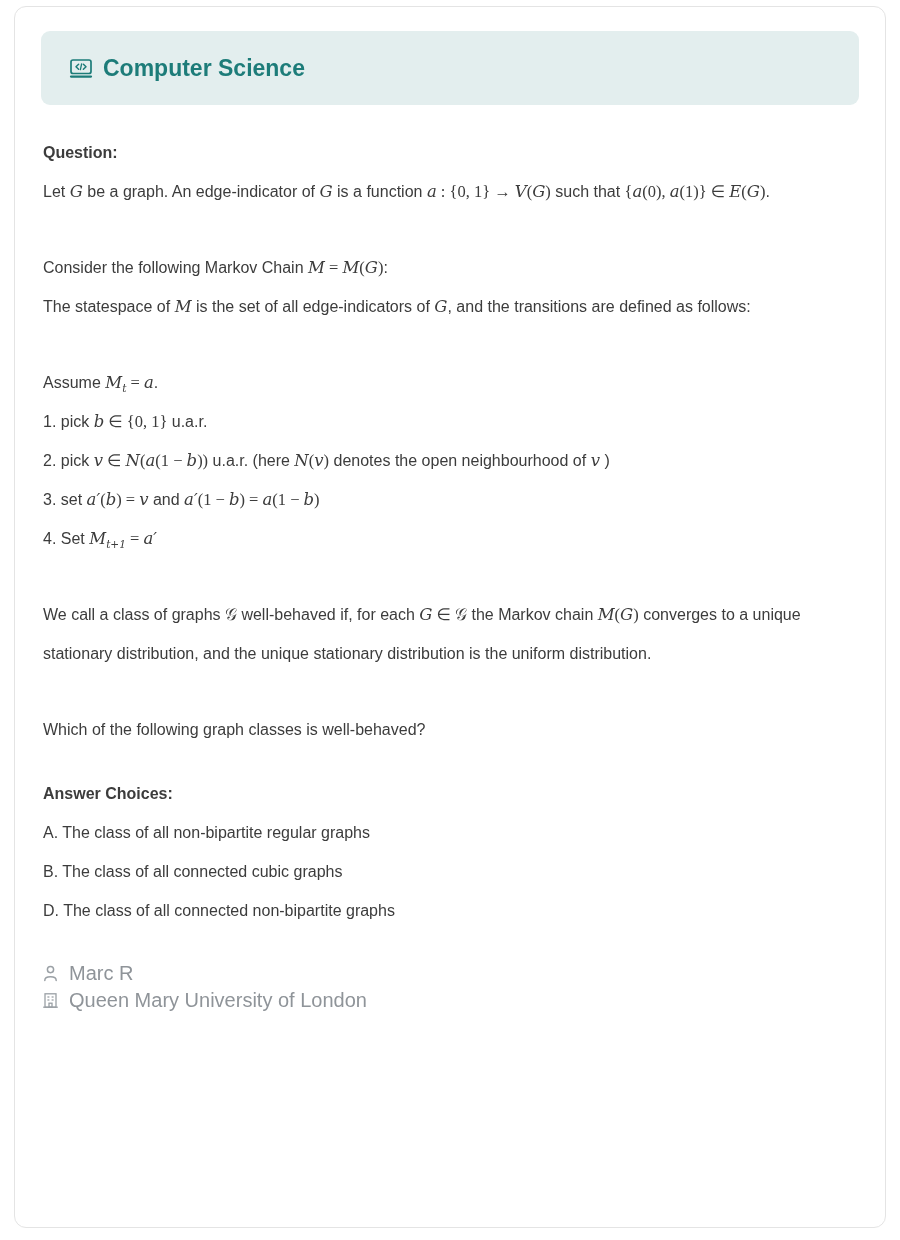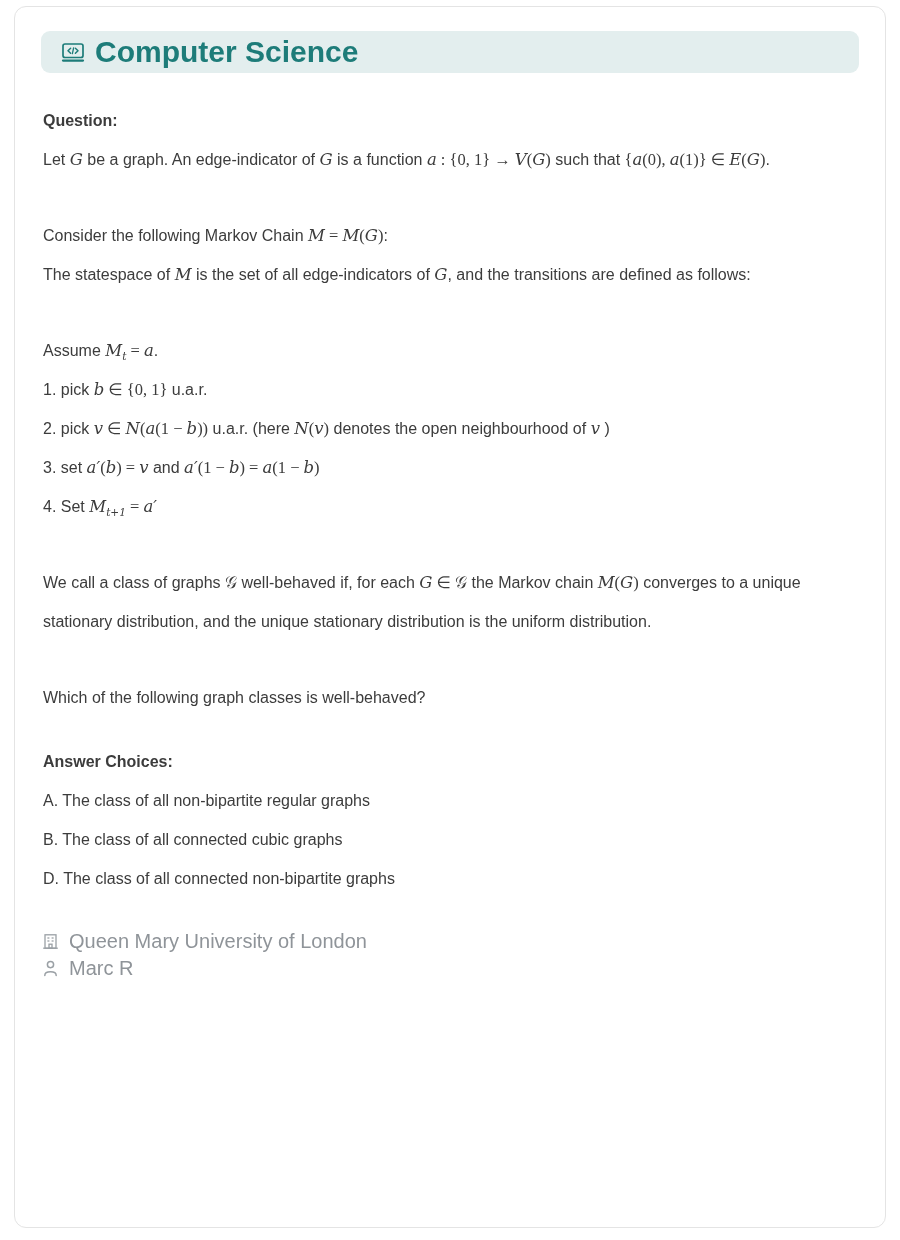--- a/index.html
+++ b/index.html
@@ -19,25 +19,25 @@
     box-sizing:border-box;
     margin:6px 14px 12px;
     min-height:1222px;
     background:#ffffff;
     border:1px solid var(--border);
     border-radius:12px;
     padding:24px 26px 30px;
   }
   .badge{
     display:flex;align-items:center;gap:10px;
-    height:42px;padding:0 20px;box-sizing:border-box;
+    height:74px;padding:0 28px;box-sizing:border-box;
     background:var(--badge-bg);
     border-radius:9px;
     color:var(--accent);
-    font-weight:bold;font-size:30px;
+    font-weight:bold;font-size:23px;
     margin-bottom:28px;
   }
   .badge svg{display:block;}
   .qbody{
     font-size:16px;line-height:39px;color:var(--text);
     padding:0 2px;
   }
   .heading{font-weight:bold;}
   .para{margin:0;}
   .spacer{height:37px;}
@@ -93,36 +93,36 @@
       <div>
         <div class="choice">A. The class of all non-bipartite regular graphs</div>
         <div class="choice">B. The class of all connected cubic graphs</div>
         <div class="choice">D. The class of all connected non-bipartite graphs</div>
       </div>
     </div>
 
   <div class="footer">
     <div class="frow">
       <span>
+        <svg width="19" height="19" viewBox="0 0 19 19" fill="none" stroke="#9aa0a5" stroke-width="1.5">
+          <circle cx="9.5" cy="5.6" r="3.1"></circle>
+          <path d="M3.8 16.4 C3.8 11.6 15.2 11.6 15.2 16.4" stroke-linecap="round"></path>
+        </svg>
+      </span>
+      <span>Marc R</span>
+    </div>
+    <div class="frow">
+      <span>
         <svg width="19" height="19" viewBox="0 0 19 19" fill="none" stroke="#9aa0a5" stroke-width="1.3">
           <rect x="4" y="2.8" width="11" height="13.4"></rect>
           <line x1="6.4" y1="6" x2="8.4" y2="6"></line>
           <line x1="10.6" y1="6" x2="12.6" y2="6"></line>
           <line x1="6.4" y1="9" x2="8.4" y2="9"></line>
           <line x1="10.6" y1="9" x2="12.6" y2="9"></line>
           <rect x="8" y="12.2" width="3" height="4"></rect>
           <line x1="2.2" y1="16.2" x2="16.8" y2="16.2"></line>
         </svg>
       </span>
       <span>Queen Mary University of London</span>
     </div>
-    <div class="frow">
-      <span>
-        <svg width="19" height="19" viewBox="0 0 19 19" fill="none" stroke="#9aa0a5" stroke-width="1.5">
-          <circle cx="9.5" cy="5.6" r="3.1"></circle>
-          <path d="M3.8 16.4 C3.8 11.6 15.2 11.6 15.2 16.4" stroke-linecap="round"></path>
-        </svg>
-      </span>
-      <span>Marc R</span>
-    </div>
   </div>
 
 </div>
 
 </body></html>

